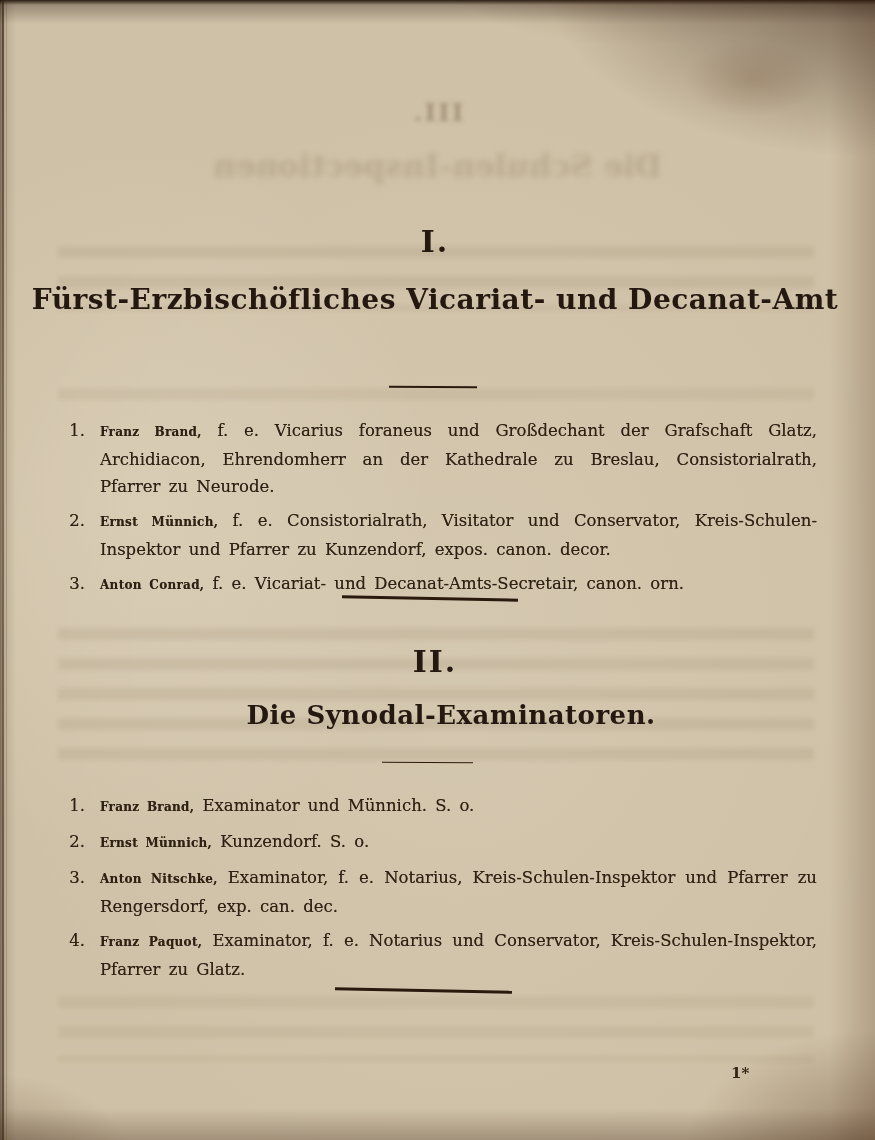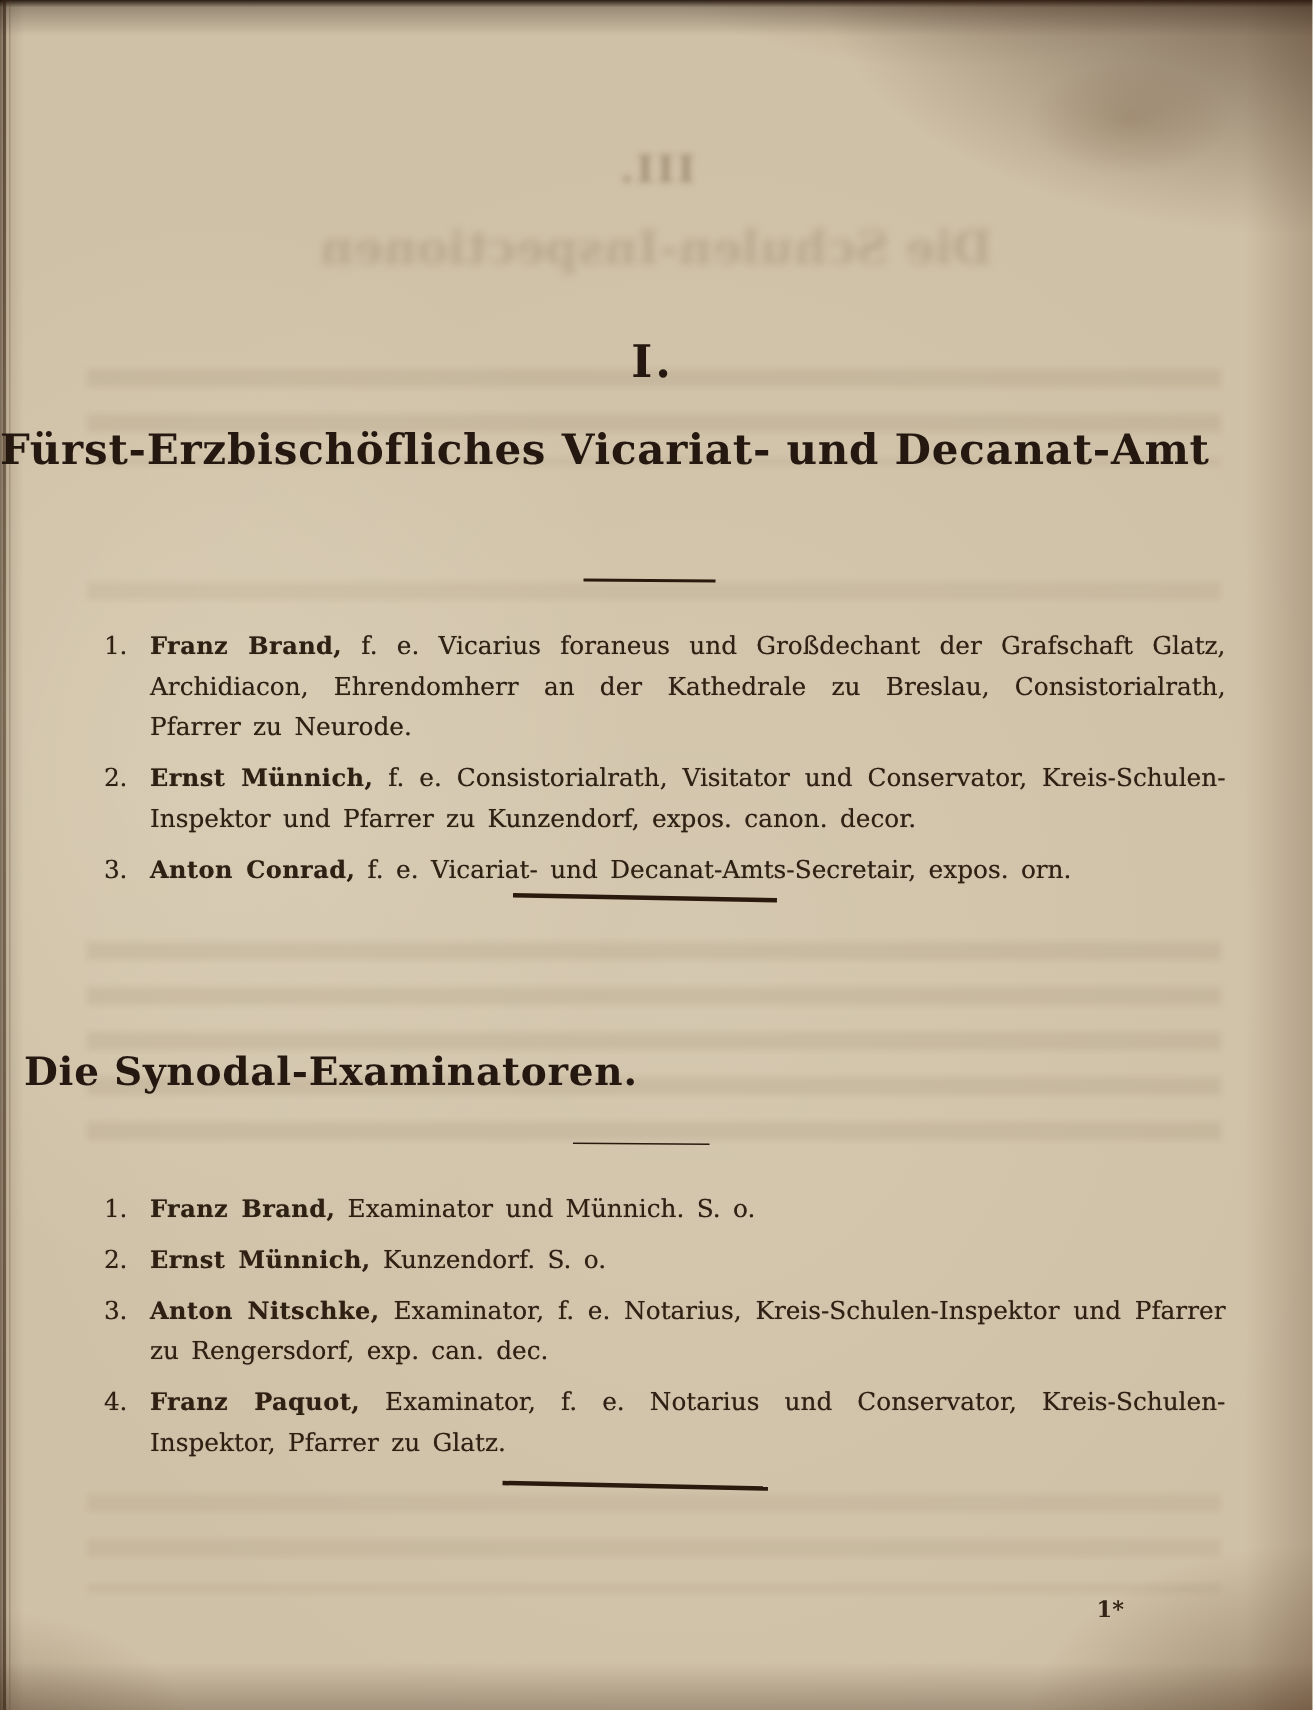--- a/index.html
+++ b/index.html
@@ -44,41 +44,41 @@
   .gb3{top:628px;height:140px;}
   .gb4{top:996px;height:66px;opacity:.8;}
 
   .numeral{
     position:absolute;left:0;width:870px;text-align:center;
     font-size:30px;font-weight:bold;letter-spacing:2px;color:#241810;
   }
   .numeral-1{top:224px;}
   .numeral-2{top:644px;}
   .main-title{
-    position:absolute;left:0;width:870px;text-align:left;
+    position:absolute;left:0;width:870px;text-align:center;
     font-size:28px;font-weight:bold;color:#241810;letter-spacing:0.5px;
   }
   .title-l1{top:283px;}
   .title-l2{top:330px;}
   .sub-title{top:700px;font-size:26px;padding-left:16px;}
   .rule{position:absolute;background:#2a1a0e;}
   .rule-1{left:389px;top:386px;width:88px;height:1.5px;transform:rotate(0.4deg);}
   .rule-2{left:342px;top:597px;width:176px;height:2.5px;transform:rotate(1.1deg);}
   .rule-3{left:382px;top:762px;width:91px;height:1.3px;transform:rotate(0.4deg);}
   .rule-4{left:335px;top:989px;width:177px;height:2.5px;transform:rotate(1.2deg);}
 
   .list{position:absolute;left:55px;width:762px;}
   .list-1{top:417px;}
   .list-2{top:792px;}
   .item{position:relative;padding-left:45px;margin-bottom:7px;
     font-size:16.5px;line-height:27px;text-align:justify;word-spacing:3px;
     color:#2e2013;text-shadow:0 0 0.5px rgba(46,32,19,0.55);}
   .item:after{content:"";display:inline-block;width:0;}
   .item .num{position:absolute;left:4px;top:0;width:26px;text-align:right;font-size:16.5px;}
-  .item .name{font-weight:bold;font-size:16px;letter-spacing:0.3px;}
+  .item .name{font-weight:bold;font-size:12px;letter-spacing:0.3px;}
   .signature{position:absolute;left:731px;top:1064px;font-size:15px;font-weight:bold;color:#332416;}
 </style>
 </head>
 <body>
 
 <div class="page">
 
   <div class="book-edge"></div>
   <div class="book-edge2"></div>
 
@@ -94,26 +94,27 @@
   <div class="rule rule-1"></div>
 
   <div class="list list-1">
     <div class="item">
       <span class="num">1.</span><span class="name">Franz Brand,</span><span> f. e. Vicarius foraneus und Großdechant der Grafschaft Glatz, Archidiacon, Ehrendomherr an der Kathedrale zu Breslau, Consistorialrath, Pfarrer zu Neurode.</span>
     </div>
     <div class="item">
       <span class="num">2.</span><span class="name">Ernst Münnich,</span><span> f. e. Consistorialrath, Visitator und Conservator, Kreis-Schulen-Inspektor und Pfarrer zu Kunzendorf, expos. canon. decor.</span>
     </div>
     <div class="item">
-      <span class="num">3.</span><span class="name">Anton Conrad,</span><span> f. e. Vicariat- und Decanat-Amts-Secretair, expos. orn.</span>
+      <span class="num">3.</span><span class="name">Anton Conrad,</span><span> f. e. Vicariat- und Decanat-Amts-Secretair, canon. orn.</span>
     </div>
   </div>
 
   <div class="rule rule-2"></div>
 
+  <div class="numeral numeral-2">II.</div>
   <div class="main-title sub-title">Die Synodal-Examinatoren.</div>
   <div class="rule rule-3"></div>
 
   <div class="list list-2">
     <div class="item">
       <span class="num">1.</span><span class="name">Franz Brand,</span><span> Examinator und Münnich.  S. o.</span>
     </div>
     <div class="item">
       <span class="num">2.</span><span class="name">Ernst Münnich,</span><span> Kunzendorf.  S. o.</span>
     </div>

